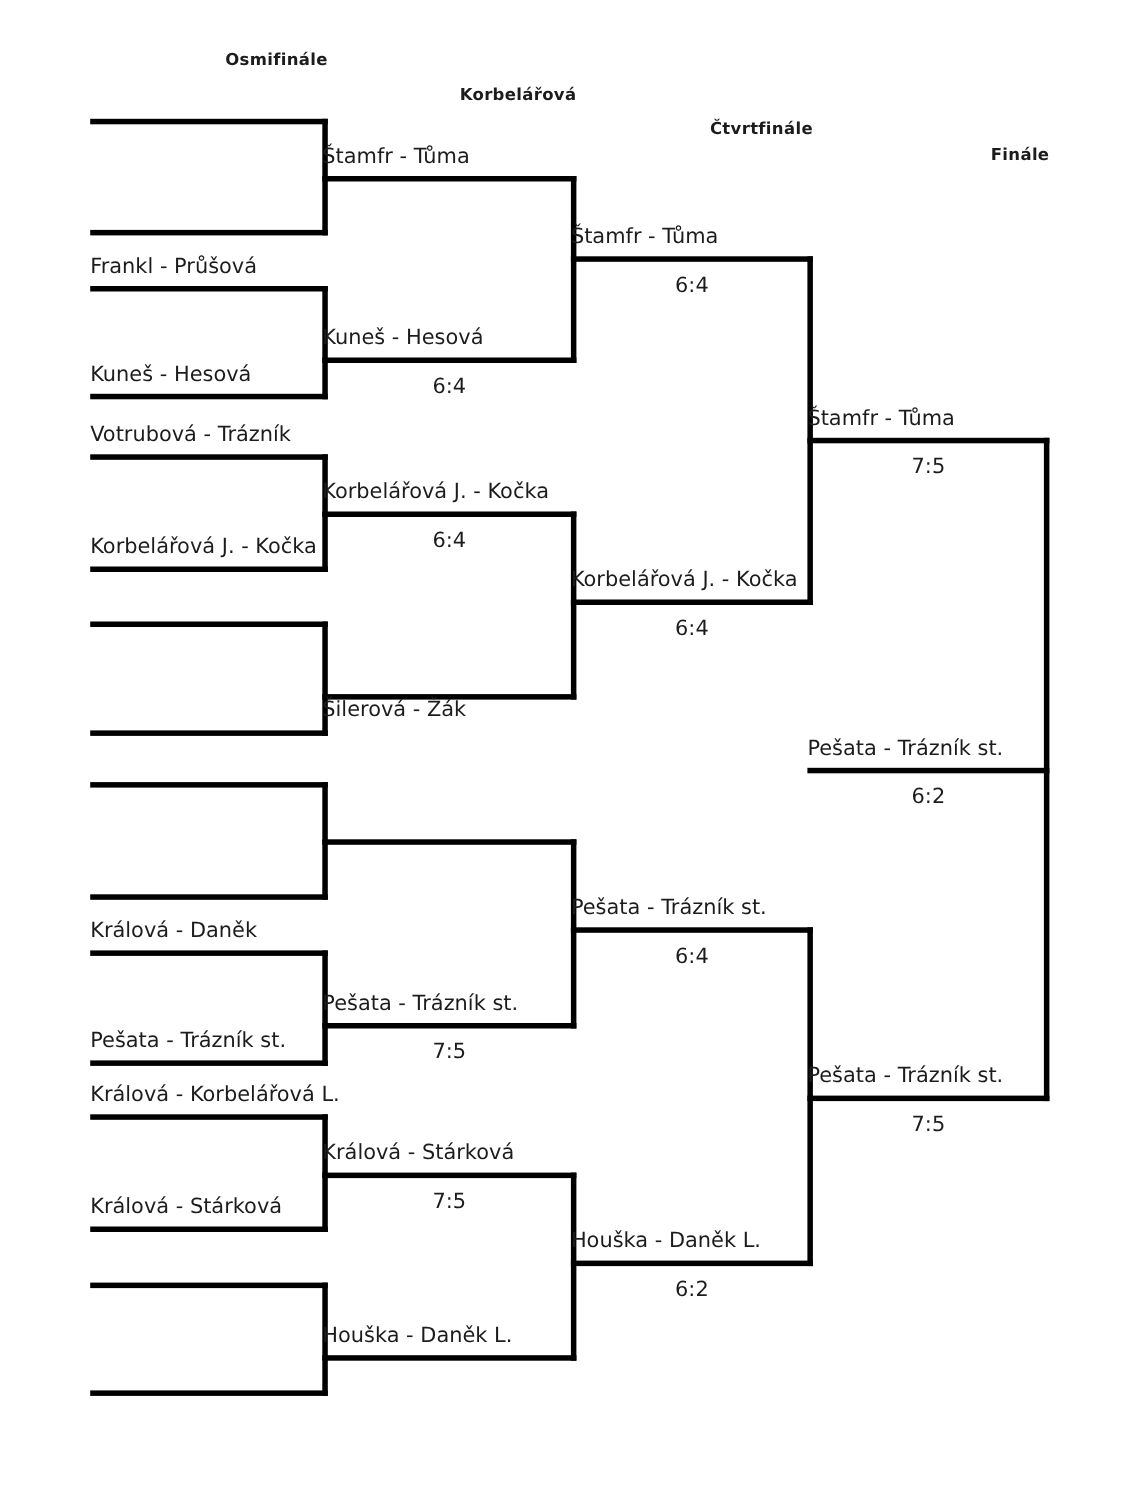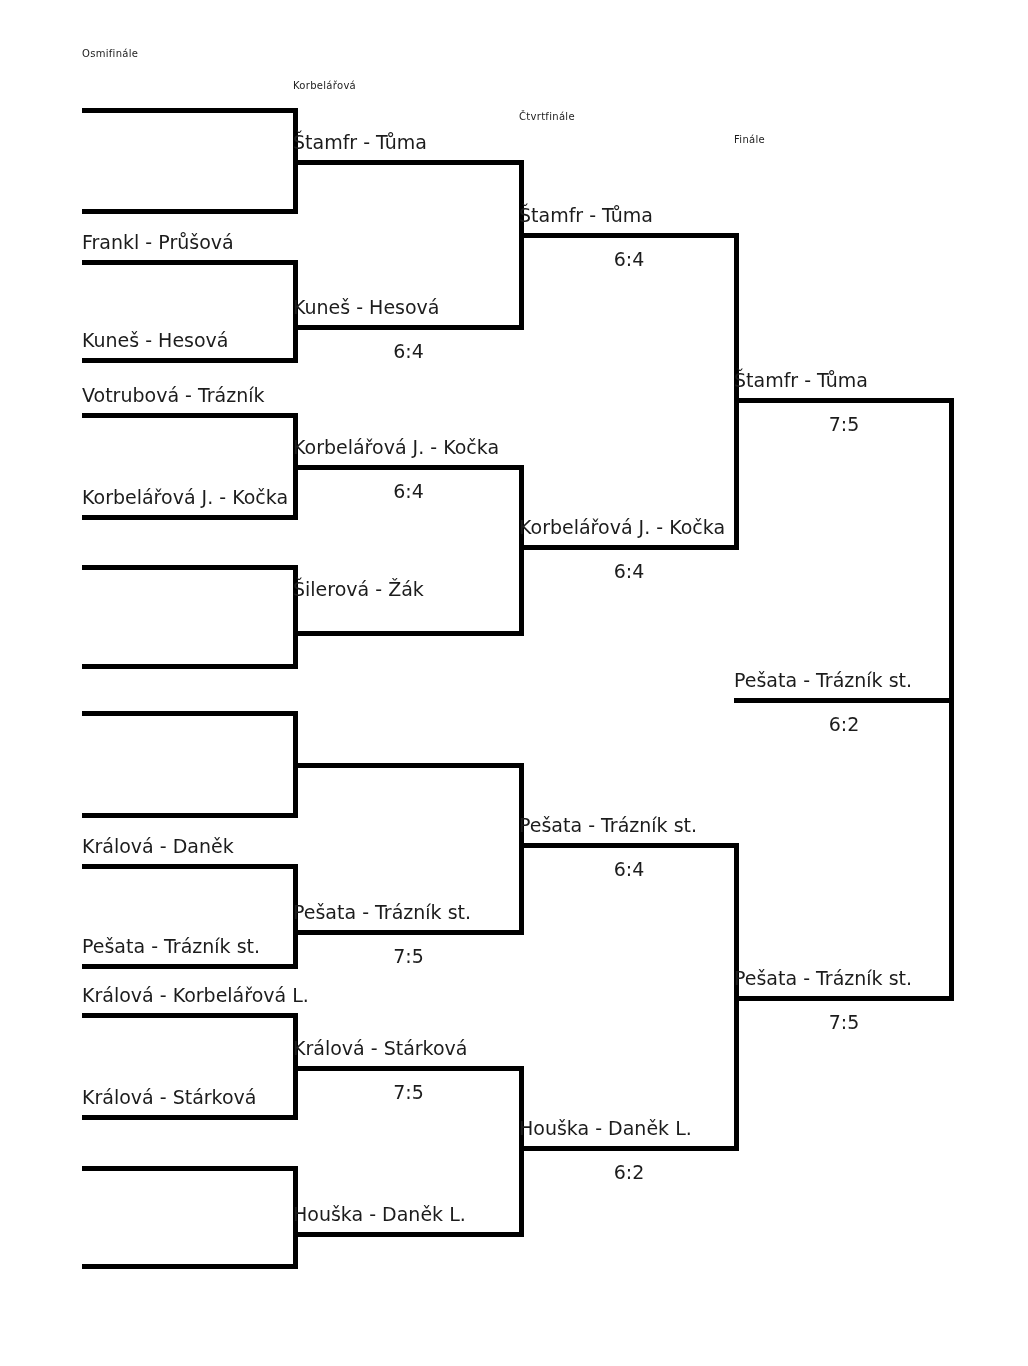--- a/index.html
+++ b/index.html
@@ -4,22 +4,22 @@
 <title>Tournament Bracket</title>
 <style>
   html,body { margin:0; padding:0; background:#ffffff; }
   #page {
     position:relative; width:1028px; height:1366px; background:#ffffff;
     font-family:"DejaVu Sans", "Liberation Sans", sans-serif; color:#1c1c1c;
     overflow:hidden;
   }
   .hline { position:absolute; height:5px; background:#000000; }
   .vline { position:absolute; width:5px; background:#000000; }
-  .hdr  { position:absolute; height:22px; line-height:22px; text-align:left;
-          font-weight:normal; font-size:10px; letter-spacing:0.3px; }
+  .hdr  { position:absolute; height:22px; line-height:22px; text-align:right;
+          font-weight:bold; font-size:15px; letter-spacing:0.3px; }
   .lbl  { position:absolute; height:26px; line-height:26px; text-align:left;
           font-size:19px; white-space:nowrap; }
   .score{ position:absolute; height:26px; line-height:26px; text-align:center;
           font-size:19px; }
 </style>
 </head>
 <body>
 
 <div id="page">
 
@@ -81,21 +81,21 @@
   <div class="hline" style="left:293px;top:1232px;width:231px"></div>
 
   <div class="vline" style="left:519px;top:160px;height:170px"></div>
   <div class="vline" style="left:519px;top:465px;height:171px"></div>
   <div class="vline" style="left:519px;top:763px;height:172px"></div>
   <div class="vline" style="left:519px;top:1066px;height:171px"></div>
 
   <div class="lbl" style="left:293px;top:129px;width:231px">Štamfr - Tůma</div>
   <div class="lbl" style="left:293px;top:294px;width:231px">Kuneš - Hesová</div>
   <div class="lbl" style="left:293px;top:434px;width:231px">Korbelářová J. - Kočka</div>
-  <div class="lbl" style="left:293px;top:576px;width:231px">Šilerová - Žák</div>
+  <div class="lbl" style="left:293px;top:632px;width:231px">Šilerová - Žák</div>
   <div class="lbl" style="left:293px;top:899px;width:231px">Pešata - Trázník st.</div>
   <div class="lbl" style="left:293px;top:1035px;width:231px">Králová - Stárková</div>
   <div class="lbl" style="left:293px;top:1201px;width:231px">Houška - Daněk L.</div>
 
   <div class="score" style="left:293px;top:338px;width:231px">6:4</div>
   <div class="score" style="left:293px;top:478px;width:231px">6:4</div>
   <div class="score" style="left:293px;top:943px;width:231px">7:5</div>
   <div class="score" style="left:293px;top:1079px;width:231px">7:5</div>
 
   <div class="hline" style="left:519px;top:233px;width:220px"></div>

